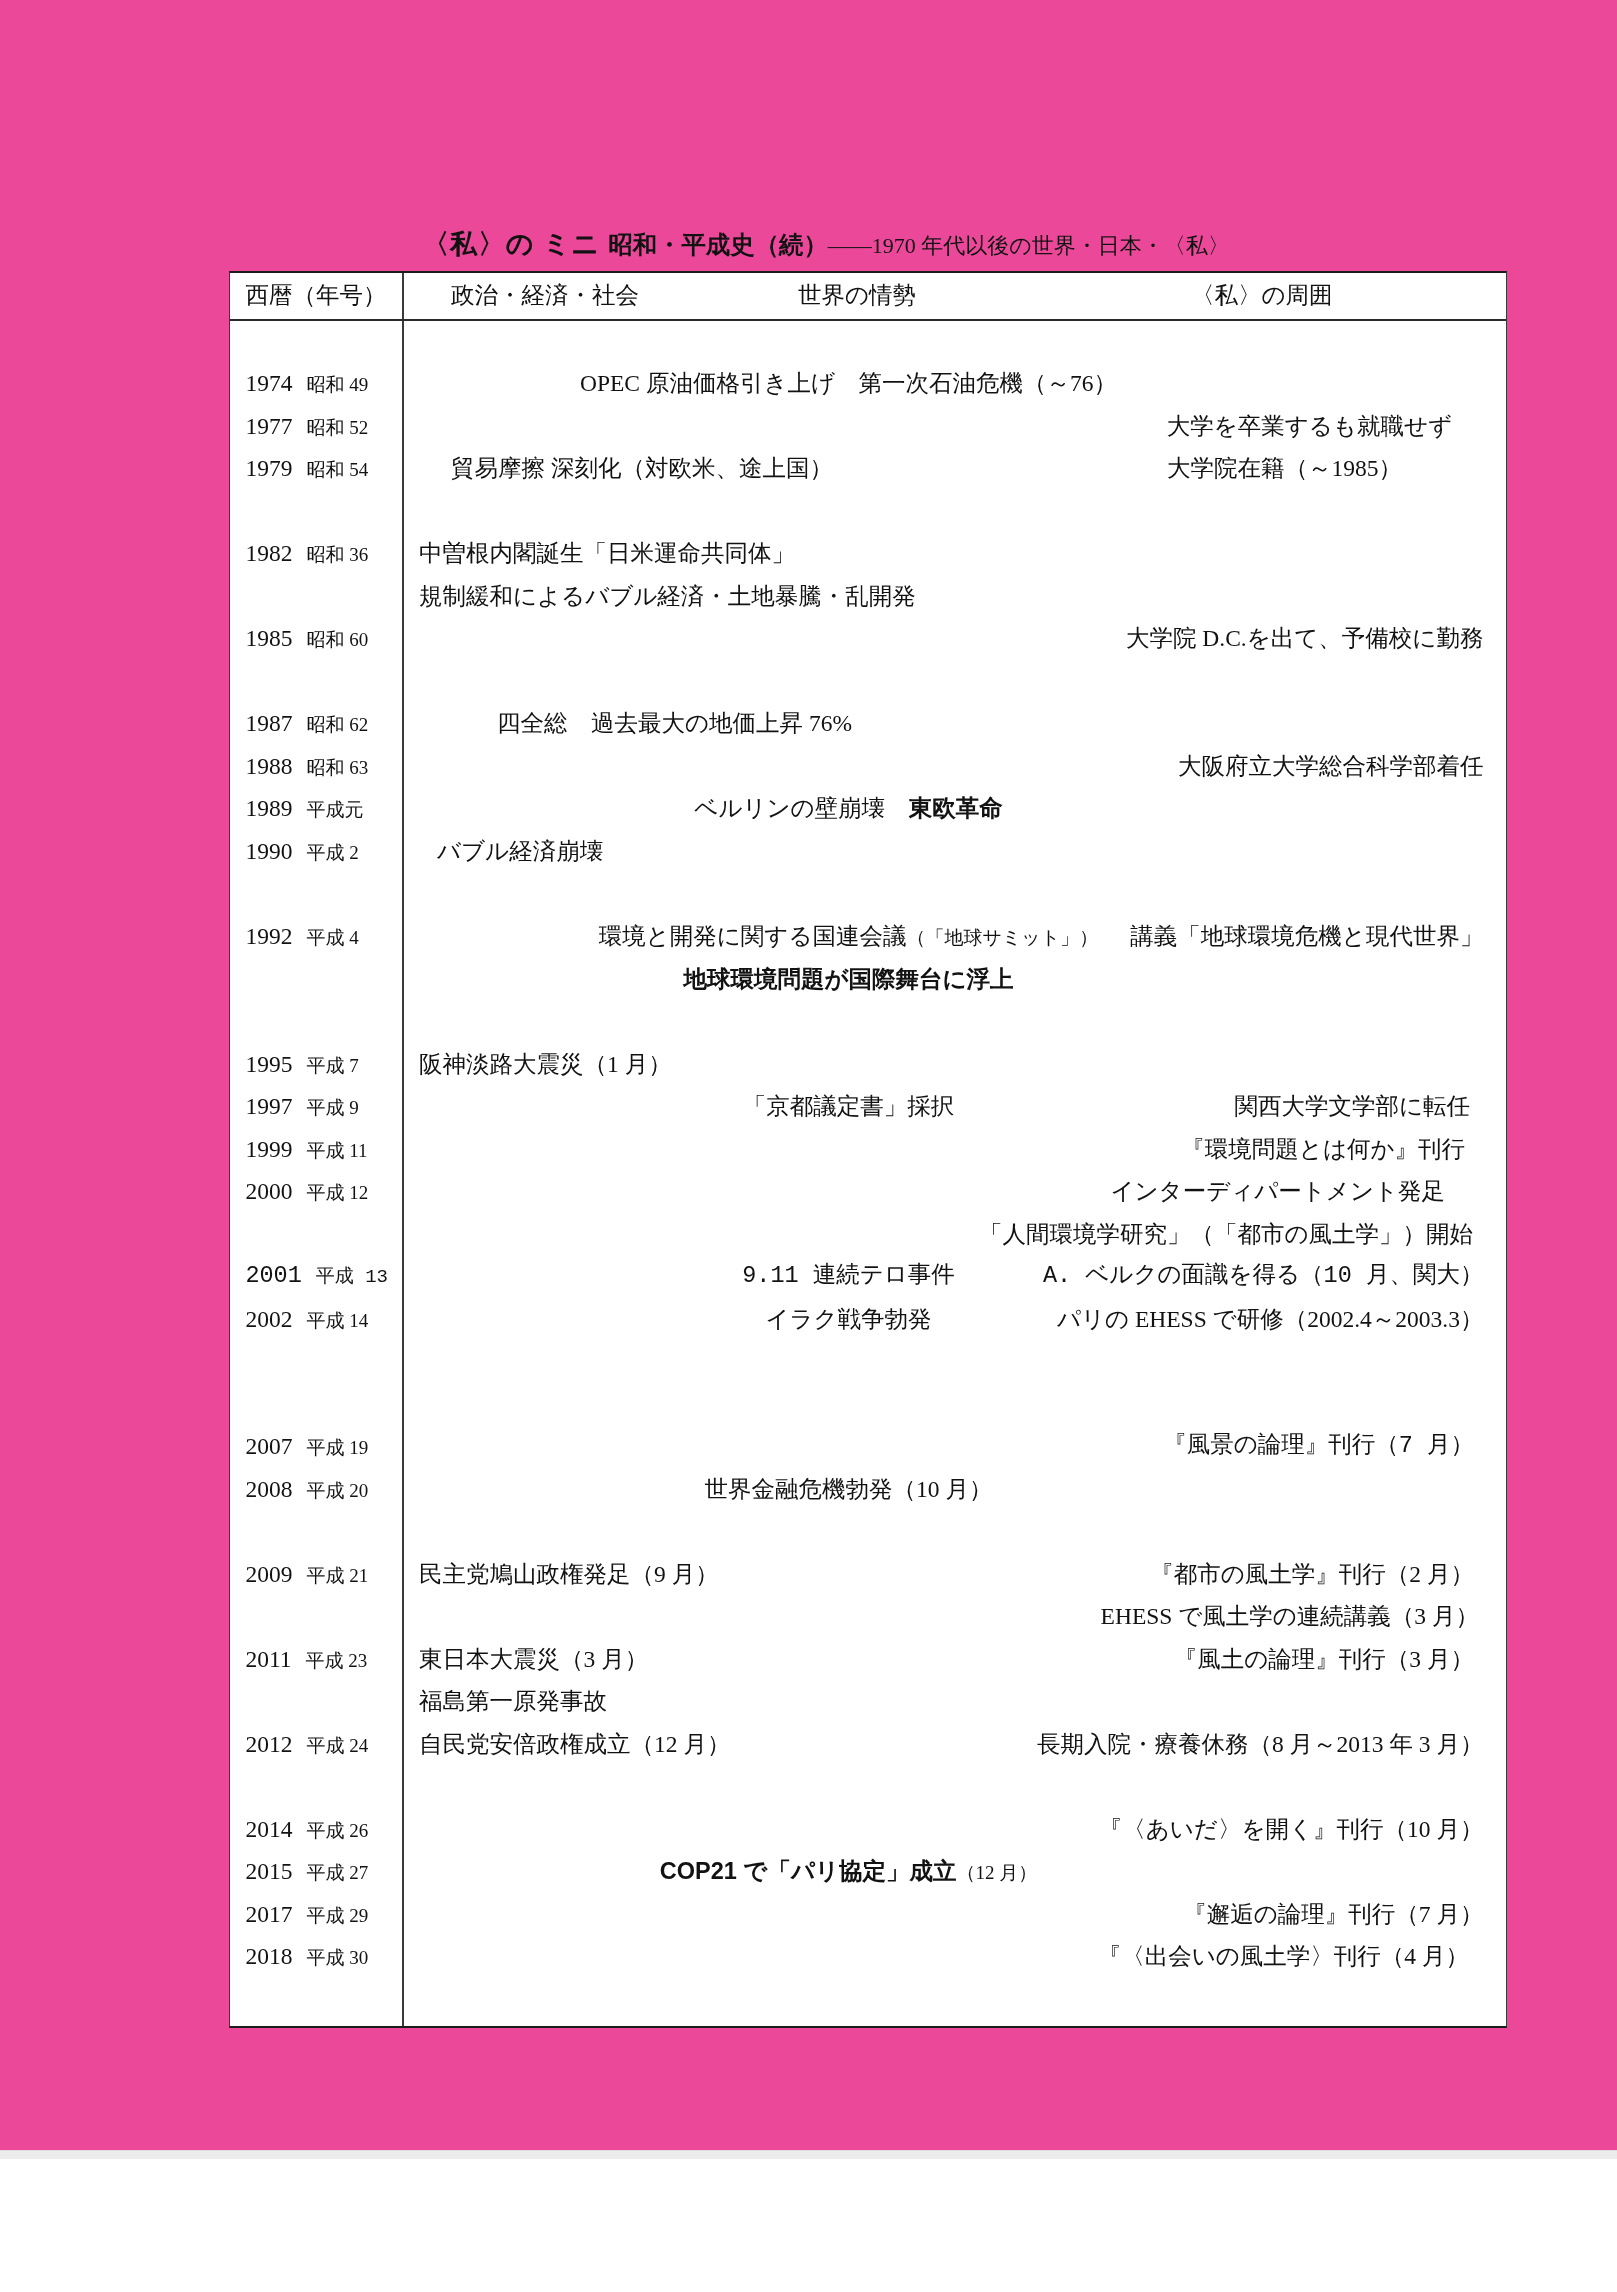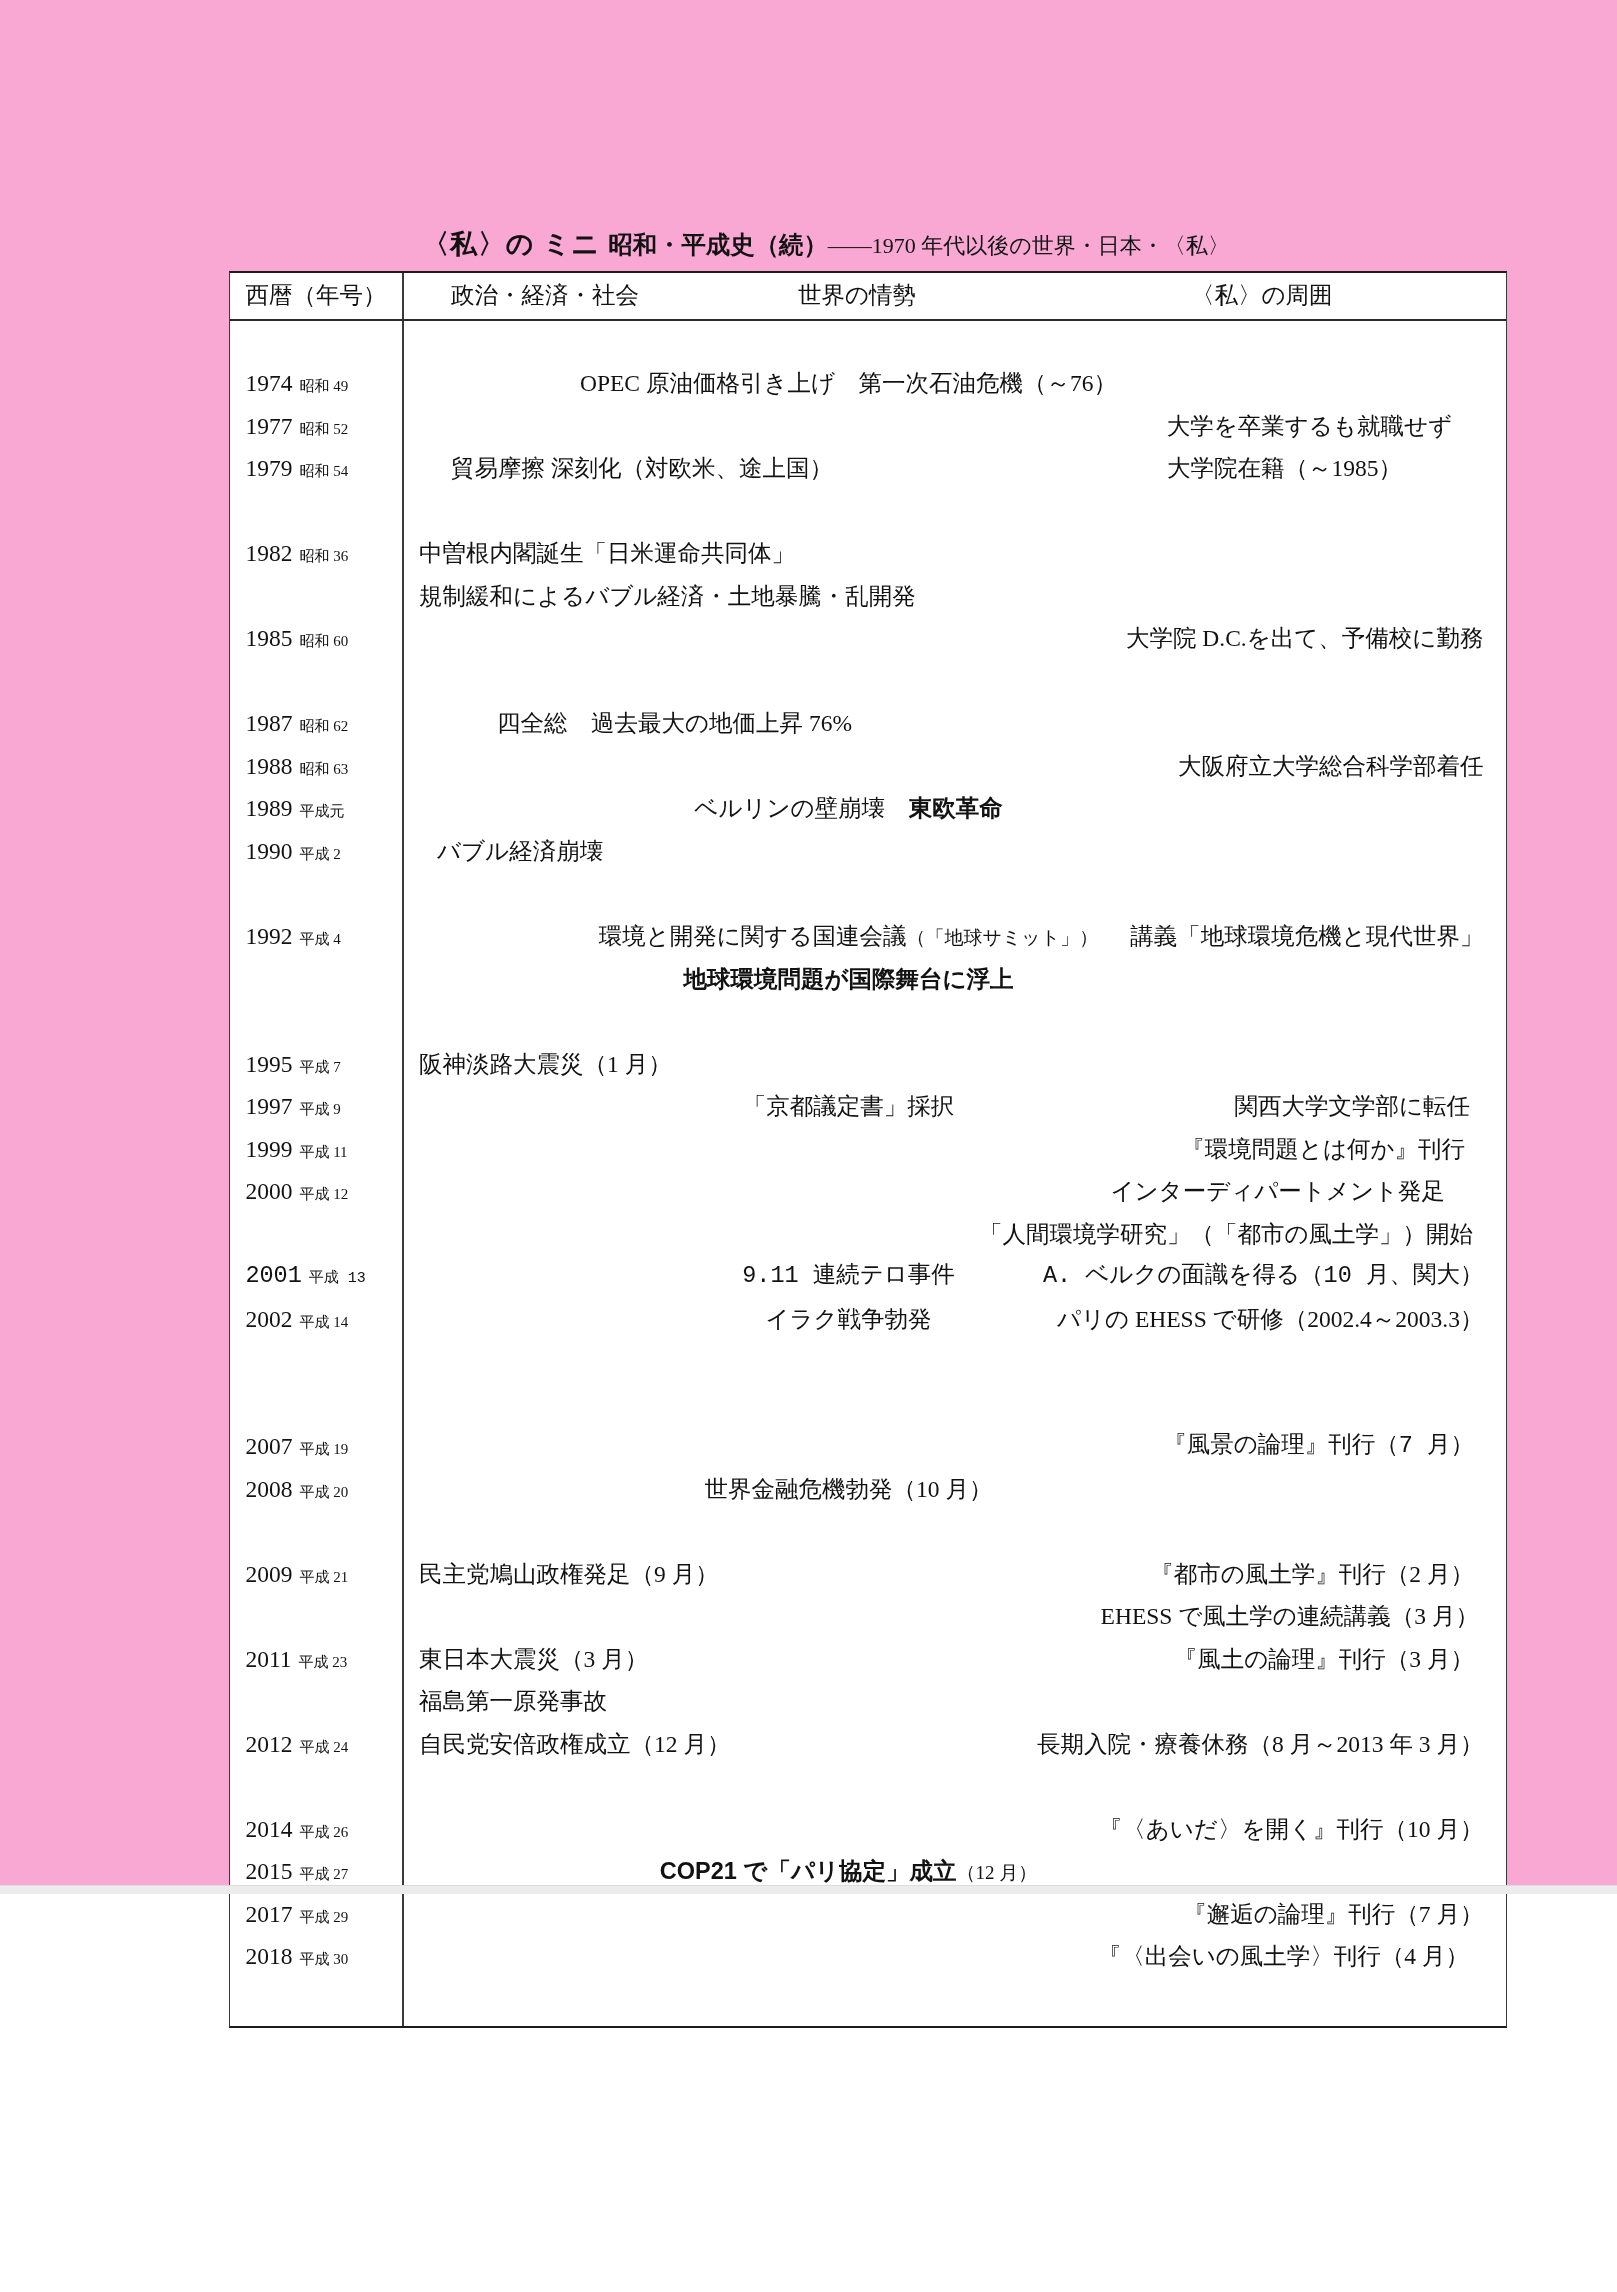--- a/index.html
+++ b/index.html
@@ -1,21 +1,21 @@
 <!DOCTYPE html>
 <html style="font-size:14.5px"><head>
 <meta charset="utf-8">
 <style>
   html, body { margin:0; padding:0; background:#ffffff; }
   body {
     width:1617px; height:2292px; overflow:hidden;
     font-family:"Liberation Serif","DejaVu Serif",serif;
     color:#121212;
   }
-  .page { position:relative; width:1617px; height:1894px; background:#f9a8d4; }
+  .page { position:relative; width:1617px; height:2159px; background:#ec4899; }
 
   
   .doc-title {
     position:absolute; top:223px; left:229px; width:1194px;
     text-align:center; white-space:nowrap; line-height:42px;
   }
   .doc-title .t1 { font-family:"Liberation Sans","DejaVu Sans",sans-serif; font-weight:bold; font-size:27px; letter-spacing:0.9px; }
   .doc-title .t2 { font-family:"Liberation Sans","DejaVu Sans",sans-serif; font-weight:bold; font-size:24.4px; }
   .doc-title .t3 { font-size:22px; }
 
@@ -34,21 +34,21 @@
   .hdr { position:absolute; top:7.2px; line-height:31px; font-size:23.5px; white-space:nowrap; }
   .hdr-year { left:0; width:172px; text-align:center; }
   .hdr-c1 { left:221px; }
   .hdr-c2 { left:568px; }
   .hdr-c3 { left:961px; }
 
   
   .row { position:absolute; left:0; right:0; height:36px; line-height:36px; font-size:23.5px; white-space:nowrap; }
   .ycell { position:absolute; left:15.4px; top:0; }
   .ynum  { font-size:23.5px;text-align:right; }
-  .yera  { font-size:15px; margin-left:7px; }
+  .yera  { font-size:19px; margin-left:14px; }
   .cleft   { position:absolute; top:0; }
   .ccenter { position:absolute; left:189px; width:859px; top:0; text-align:center; }
   .cright  { position:absolute; top:0; }
   .seg-b { font-family:"Liberation Sans","DejaVu Sans",sans-serif; font-weight:bold; }
   .seg-s { font-size:19px; }
 
   .bottom-edge {
     position:absolute; left:0; bottom:0; width:1617px; height:8.1px;
     background:#ececec; border-top:0.9px solid #dddddd;
   }

